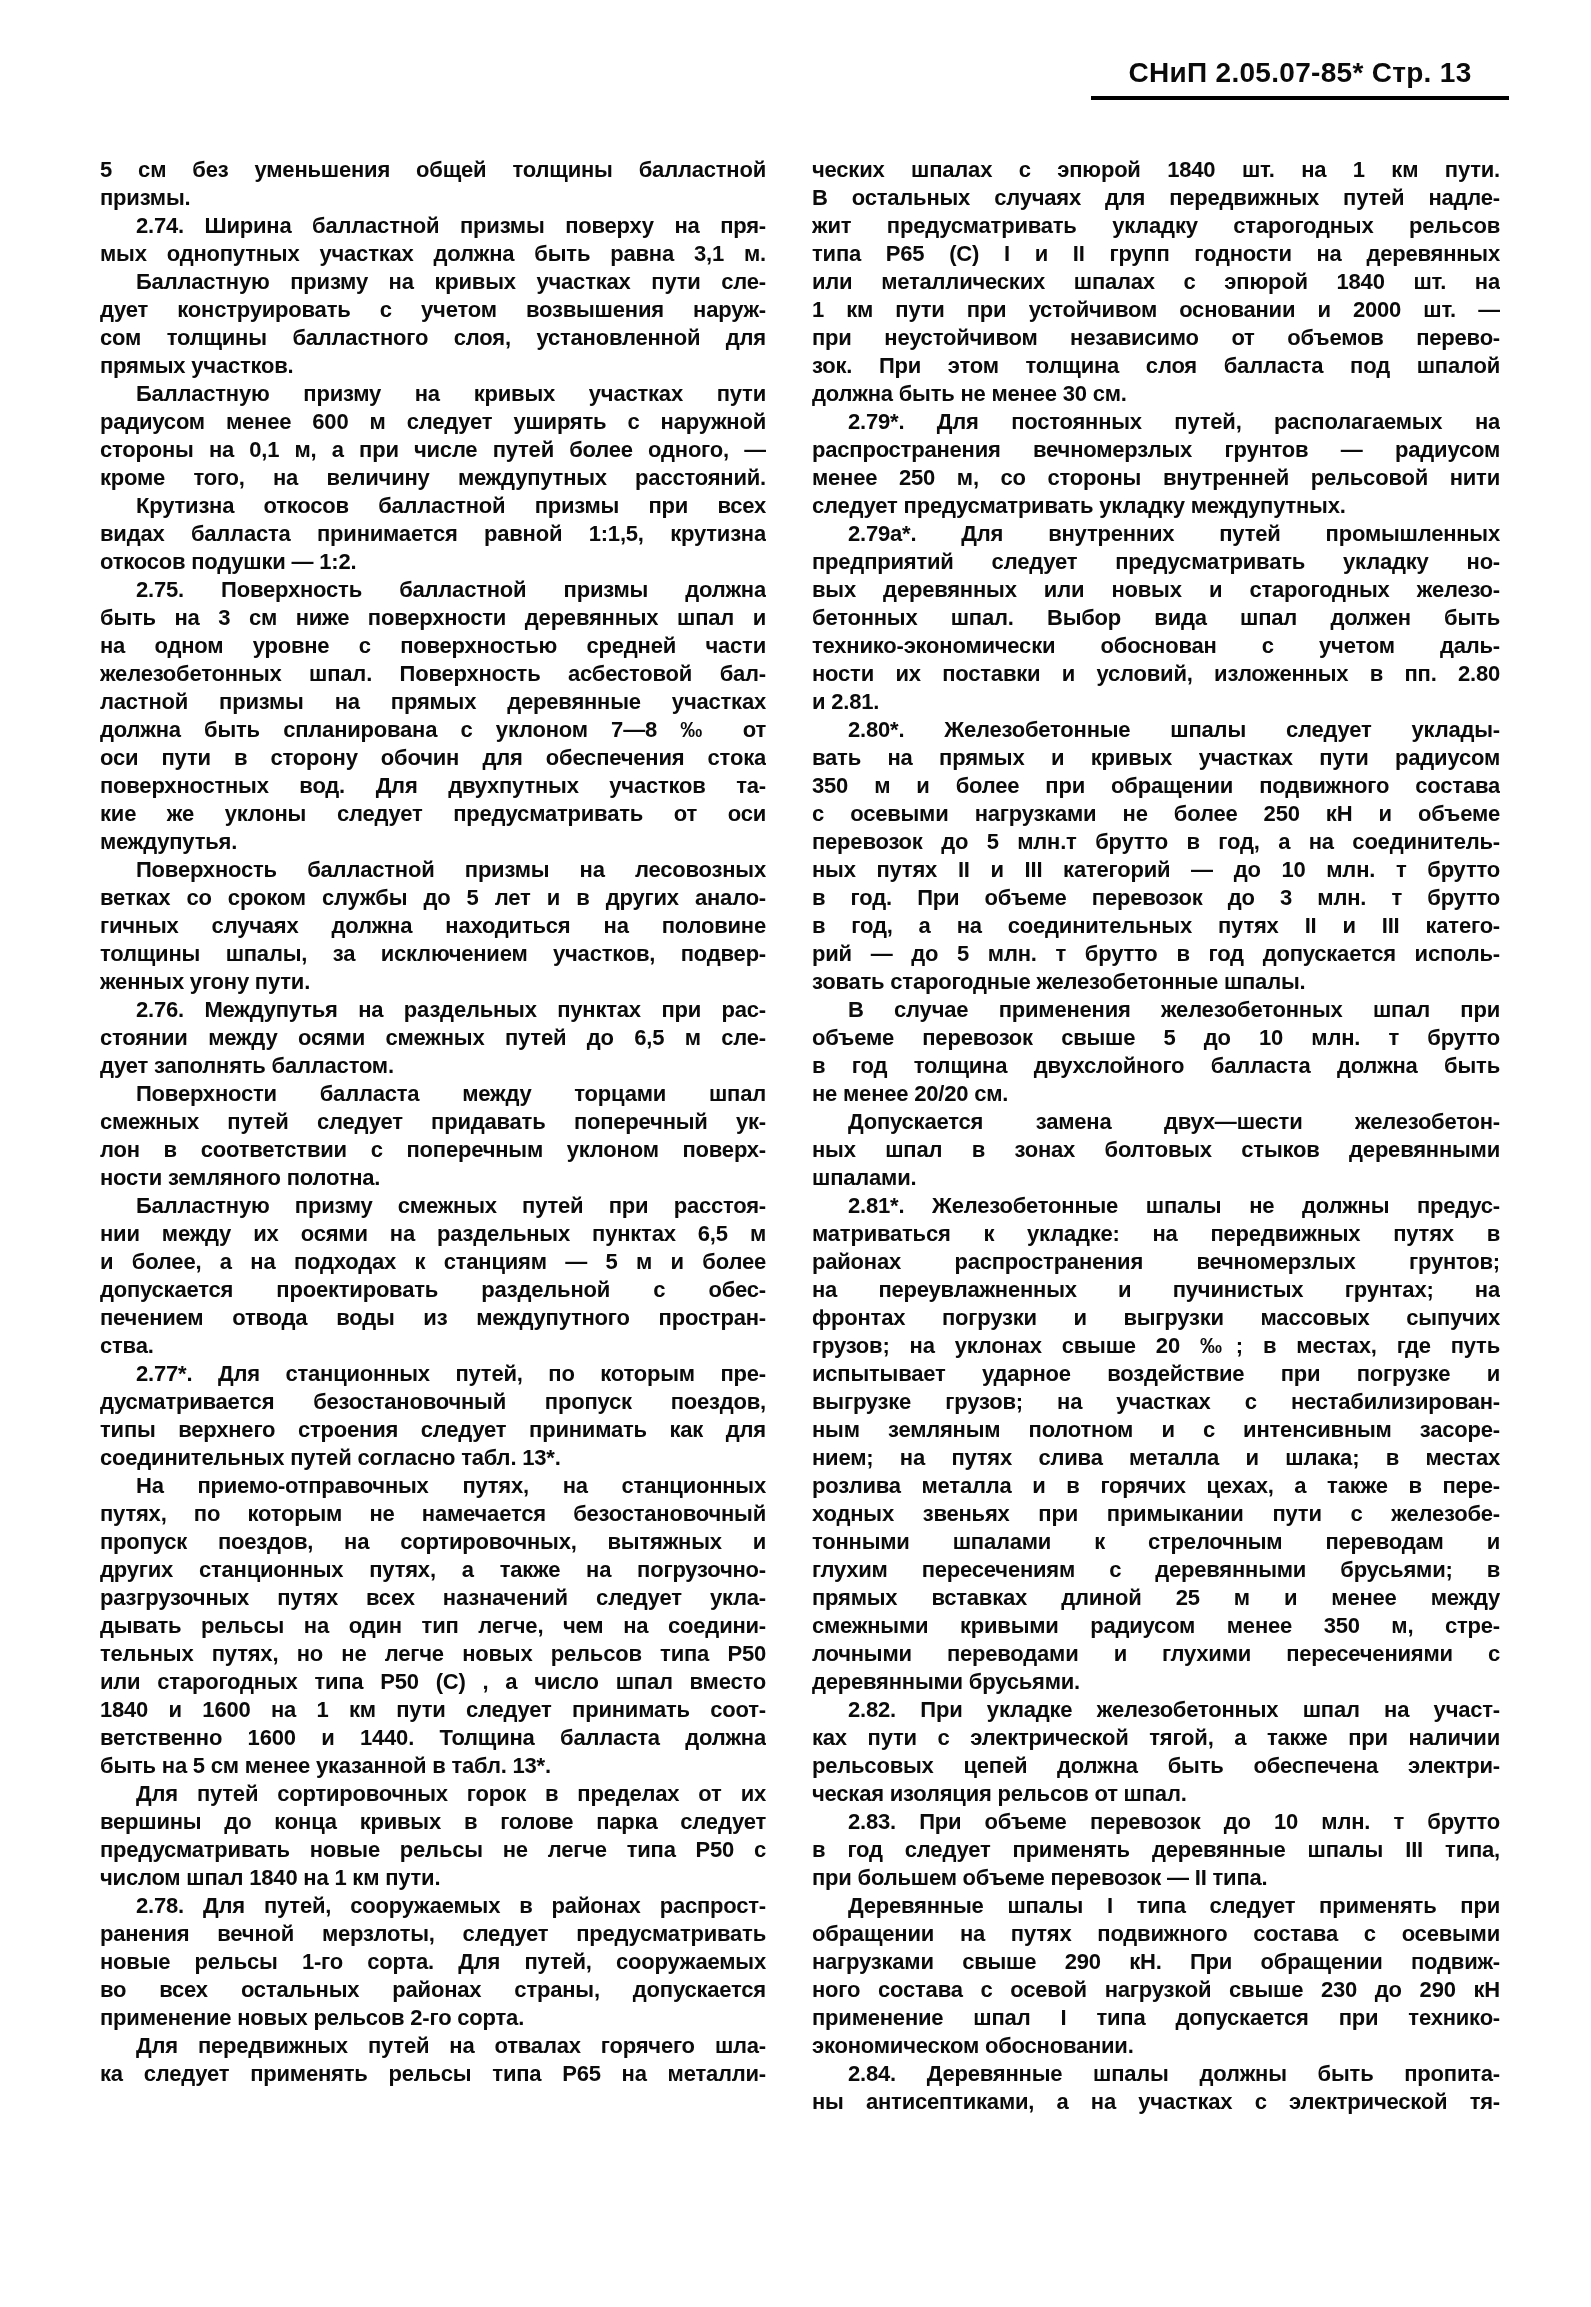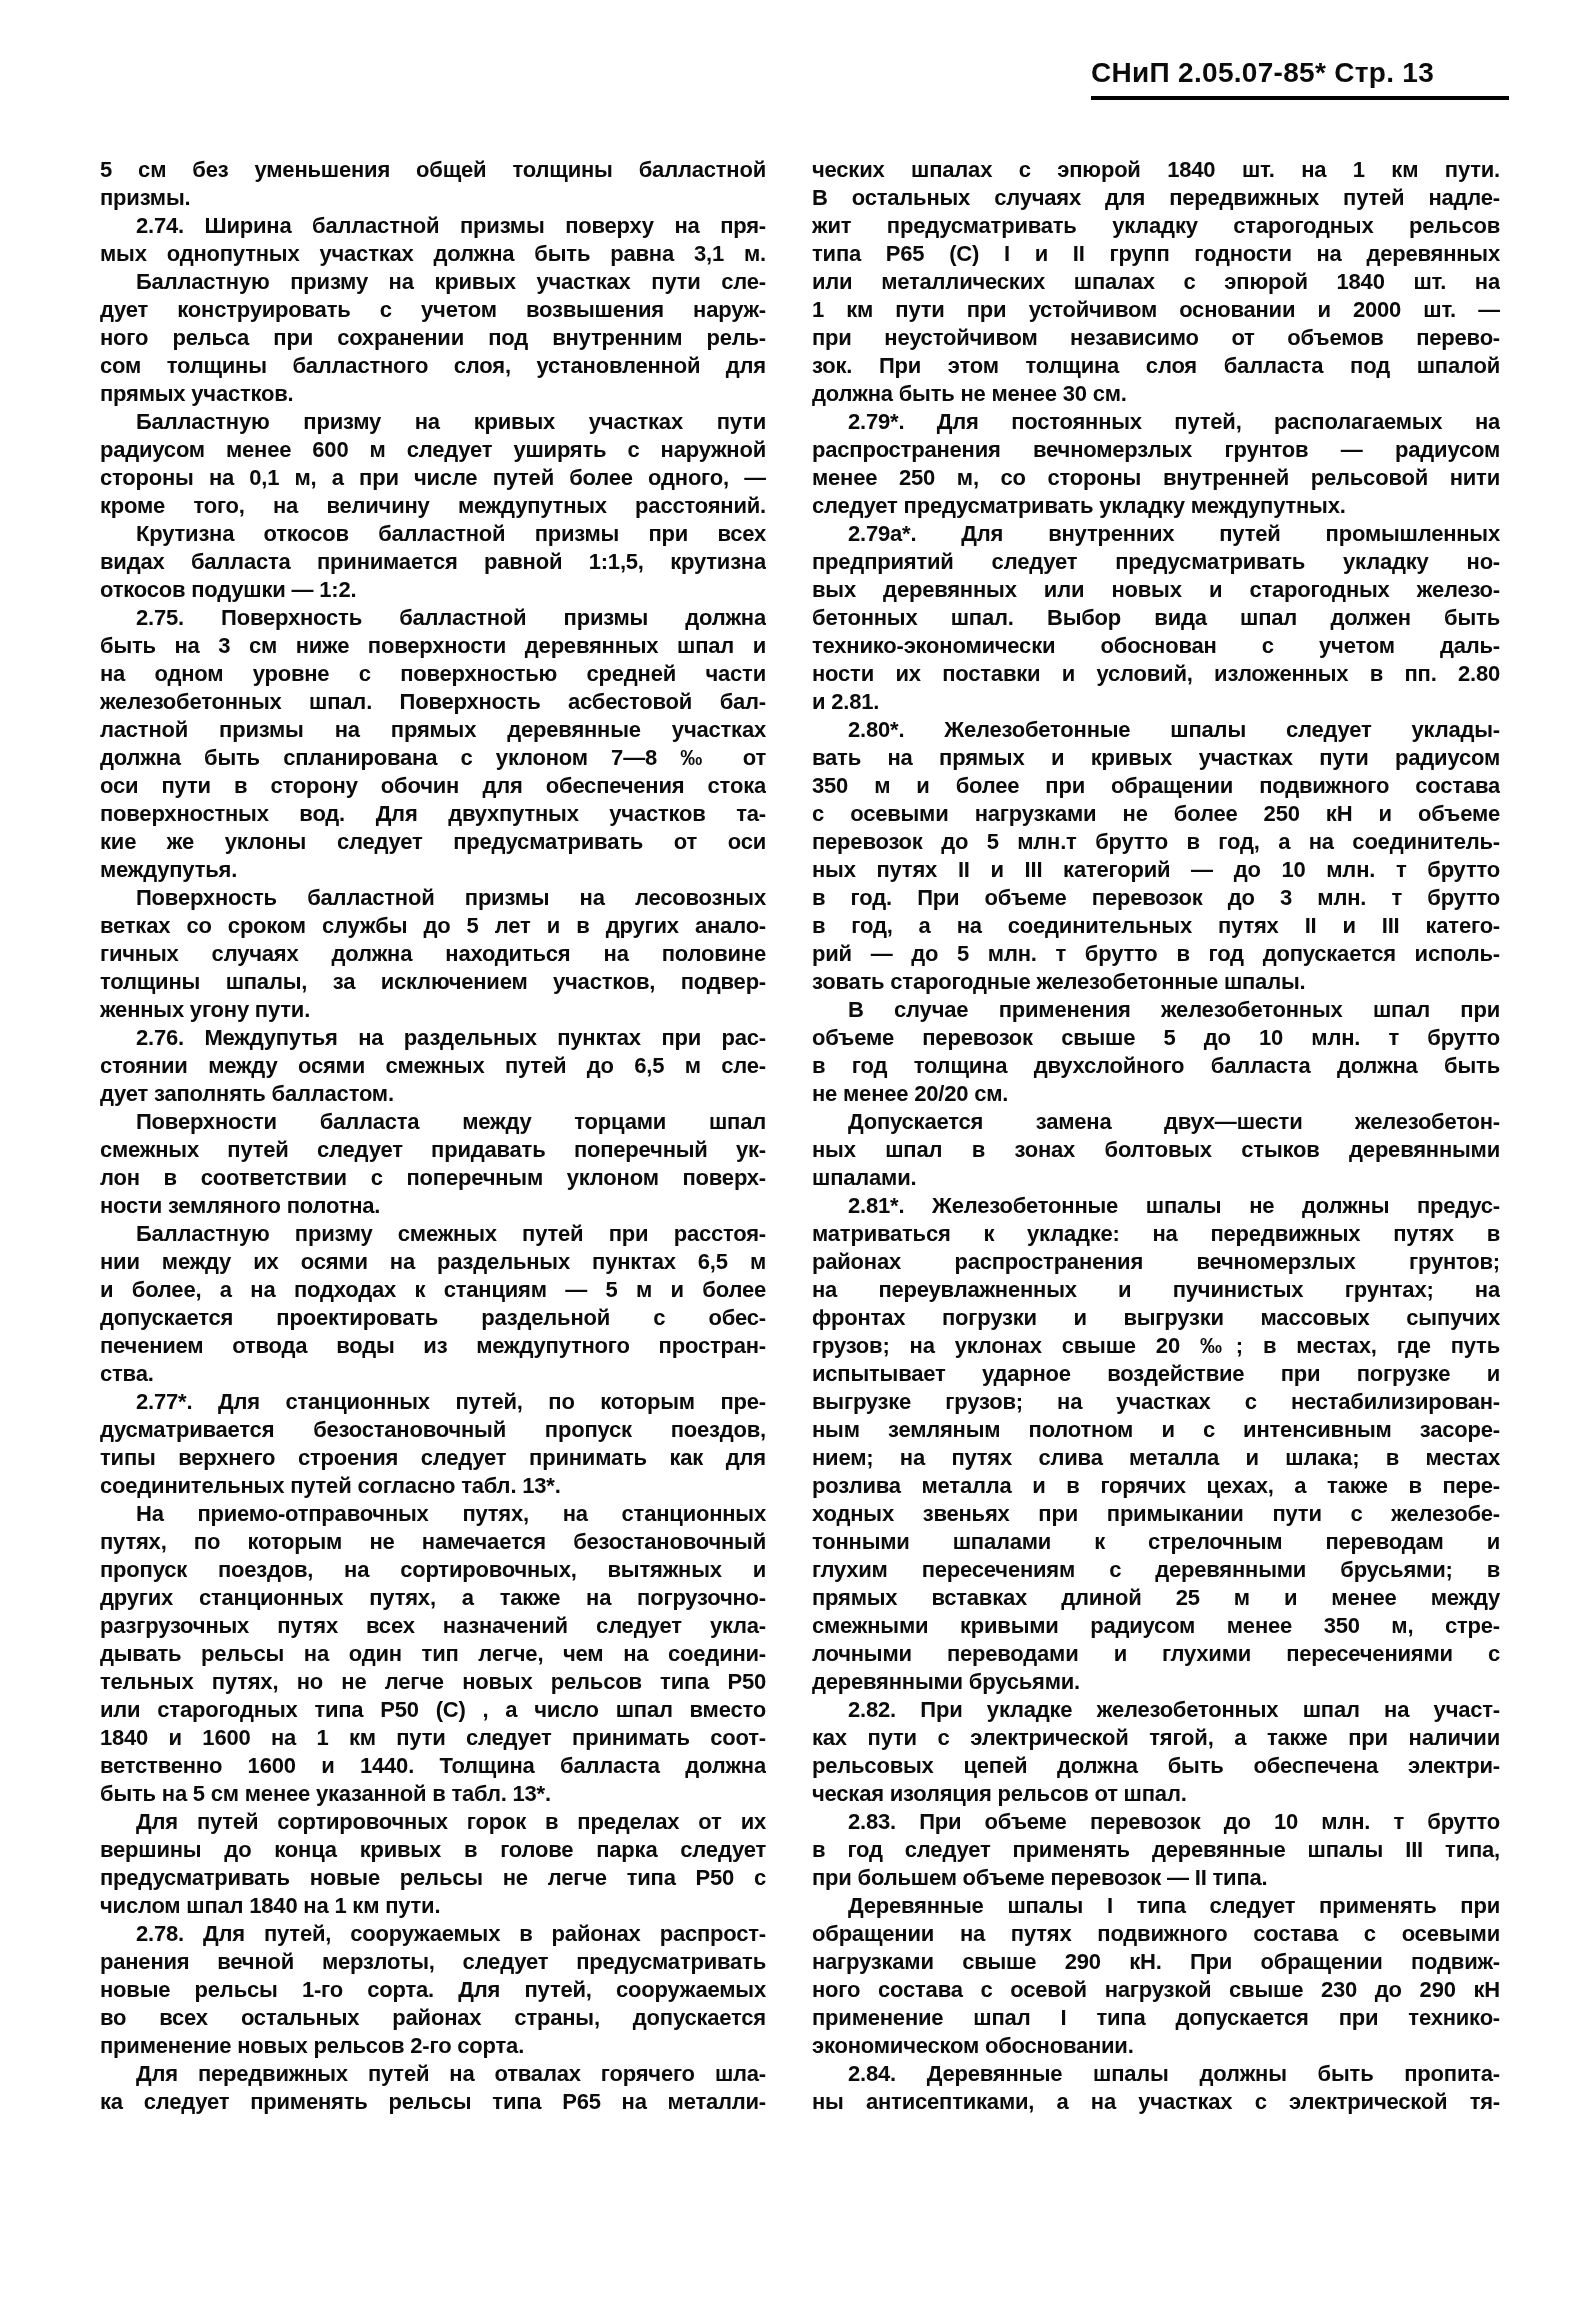--- a/index.html
+++ b/index.html
@@ -12,20 +12,21 @@
     color: #0b0b0b;
     overflow: hidden;
   }
   .page { position: absolute; inset: 0; }
 
   .page-header {
     position: absolute;
     top: 57px;
     left: 1091px;
     width: 418px;
+    text-align: center;
   }
   .page-header .header-text {
     display: block;
     font-size: 28px;
     font-weight: bold;
     letter-spacing: 0.3px;
     white-space: nowrap;
   }
   .header-rule {
     margin-top: 6.7px;
@@ -74,21 +75,20 @@
   </div>
 
   <div class="columns">
     <div class="col col-left">
         <div class="line">5 см без уменьшения общей толщины балластной</div>
         <div class="line end">призмы.</div>
         <div class="line indent"><b class="num">2.74.</b> Ширина балластной призмы поверху на пря-</div>
         <div class="line">мых однопутных участках должна быть равна 3,1 м.</div>
         <div class="line indent">Балластную призму на кривых участках пути сле-</div>
         <div class="line">дует конструировать с учетом возвышения наруж-</div>
-        <div class="line">ного рельса при сохранении под внутренним рель-</div>
         <div class="line">сом толщины балластного слоя, установленной для</div>
         <div class="line end">прямых участков.</div>
         <div class="line indent">Балластную призму на кривых участках пути</div>
         <div class="line">радиусом менее 600 м следует уширять с наружной</div>
         <div class="line">стороны на 0,1 м, а при числе путей более одного, —</div>
         <div class="line">кроме того, на величину междупутных расстояний.</div>
         <div class="line indent">Крутизна откосов балластной призмы при всех</div>
         <div class="line">видах балласта принимается равной 1:1,5, крутизна</div>
         <div class="line end">откосов подушки — 1:2.</div>
         <div class="line indent"><b class="num">2.75.</b> Поверхность балластной призмы должна</div>

